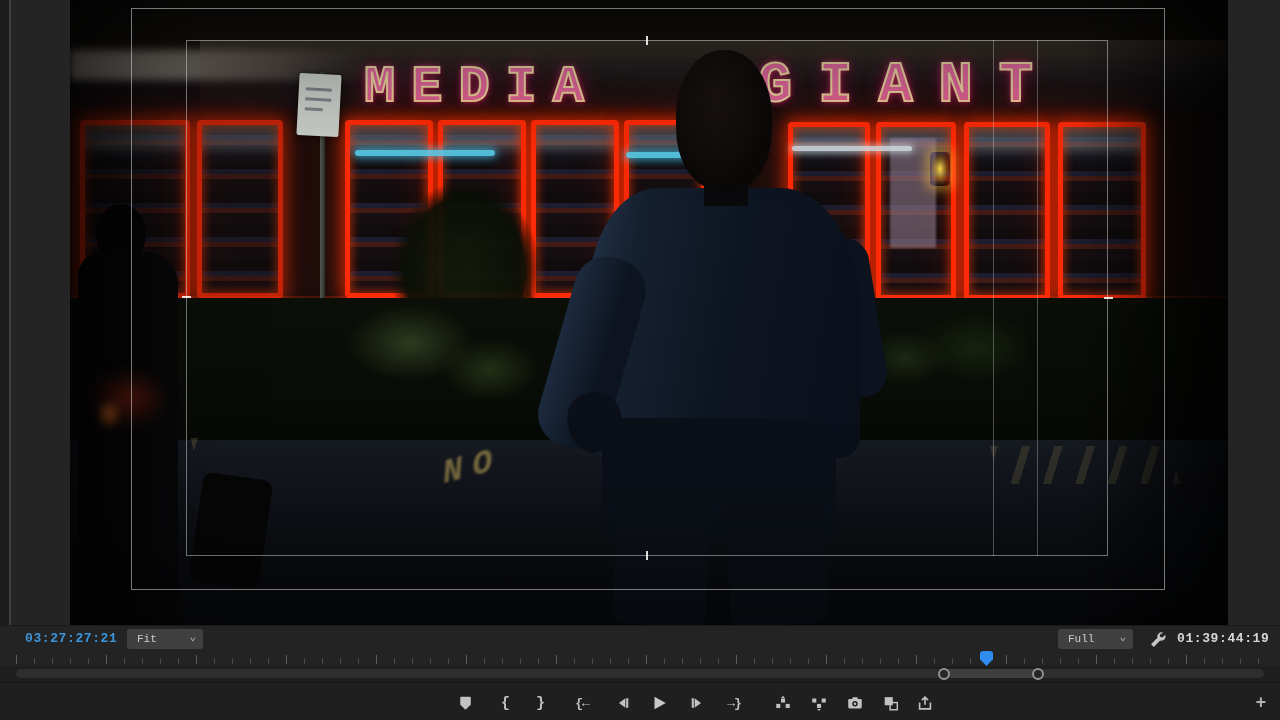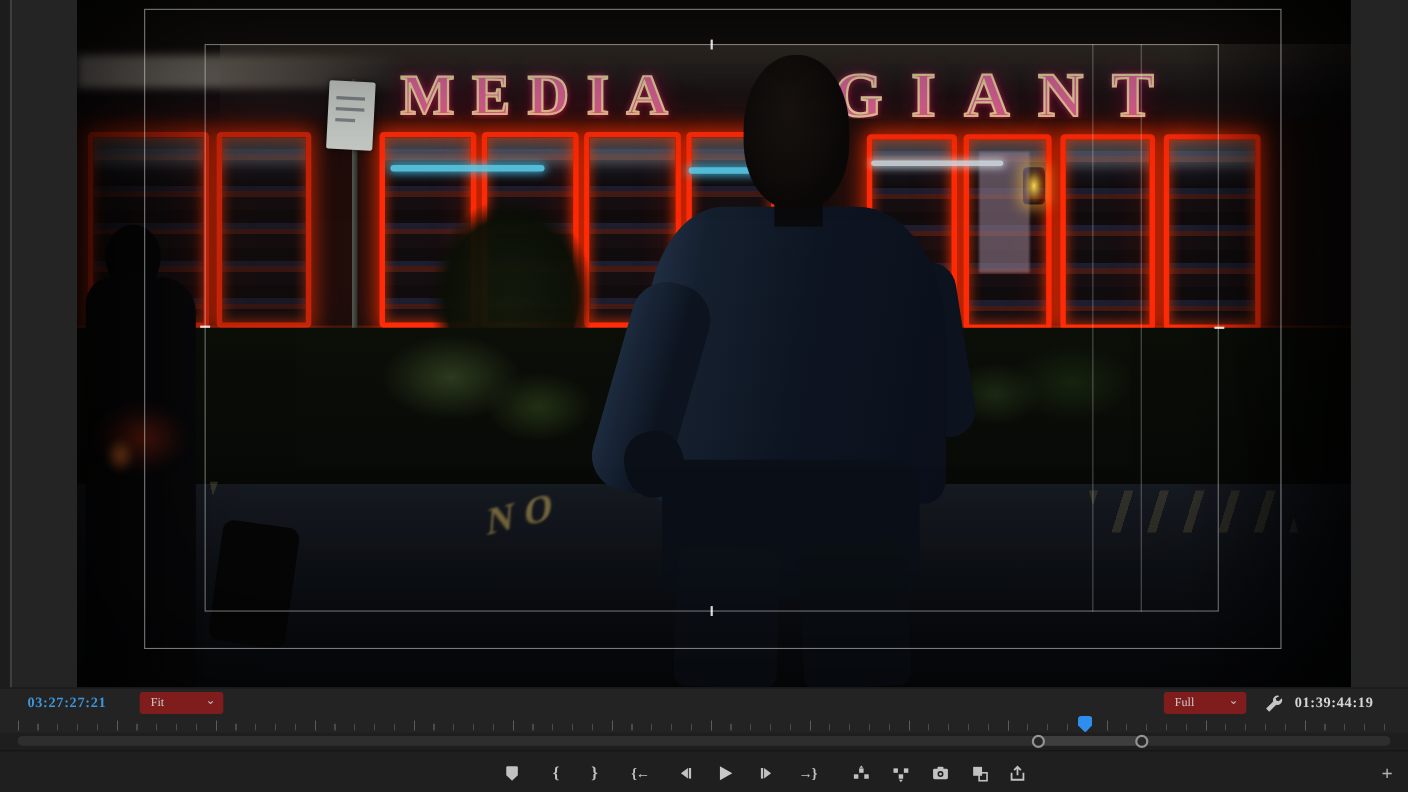--- a/index.html
+++ b/index.html
@@ -1,17 +1,17 @@
 <!DOCTYPE html>
 <html><head>
 <meta charset="utf-8">
 <style>
   html,body{margin:0;padding:0;background:#1a1a1a;}
   #app{position:relative;width:1280px;height:720px;overflow:hidden;
-       font-family:Liberation Serif, serif;background:#232323;}
+       font-family:Liberation Mono, monospace;background:#232323;}
   #app *{box-sizing:border-box;}
 
   
   .gutter-dark{position:absolute;left:0;top:0;width:9px;height:625px;background:#1c1c1c;}
   .gutter-line{position:absolute;left:9px;top:0;width:2px;height:625px;background:#3f3f3f;}
   .gutter-left{position:absolute;left:11px;top:0;width:59px;height:625px;background:#242424;}
   .gutter-right{position:absolute;left:1228px;top:0;width:52px;height:625px;background:#242424;}
 
   
   .video{position:absolute;left:70px;top:0;width:1158px;height:625px;overflow:hidden;
@@ -115,21 +115,21 @@
   .gt-top{left:576px;top:36px;width:2px;height:9px;}
   .gt-bottom{left:576px;top:551px;width:2px;height:9px;}
   .gt-left{left:112px;top:296px;width:9px;height:2px;}
   .gt-right{left:1034px;top:297px;width:9px;height:2px;}
 
   
   .controls{position:absolute;left:0;top:625px;width:1280px;height:26px;background:#232323;border-top:1px solid #1a1a1a;}
   .tc{position:absolute;top:5px;font-size:13px;font-weight:bold;letter-spacing:.6px;}
   .tc-cur{left:25px;color:#3d95da;}
   .tc-dur{left:1177px;color:#d6d6d6;}
-  .select{position:absolute;top:3px;height:20px;background:#7f1d1d;border-radius:3px;
+  .select{position:absolute;top:3px;height:20px;background:#404040;border-radius:3px;
       color:#cfcfcf;font-size:11px;line-height:20px;padding-left:10px;cursor:default;}
   .sel-fit{left:127px;width:76px;}
   .sel-full{left:1058px;width:75px;}
   .chev{position:absolute;right:7px;top:-2px;font-size:11px;color:#bdbdbd;}
   .wrench{position:absolute;left:1148px;top:4px;width:20px;height:20px;}
 
   
   .ruler{position:absolute;left:0;top:651px;width:1280px;height:16px;background:#232323;}
   .ticks-minor{position:absolute;left:16px;top:7px;width:1254px;height:6px;
       background:repeating-linear-gradient(90deg,#4a4a4a 0 1px,transparent 1px 18px);}

